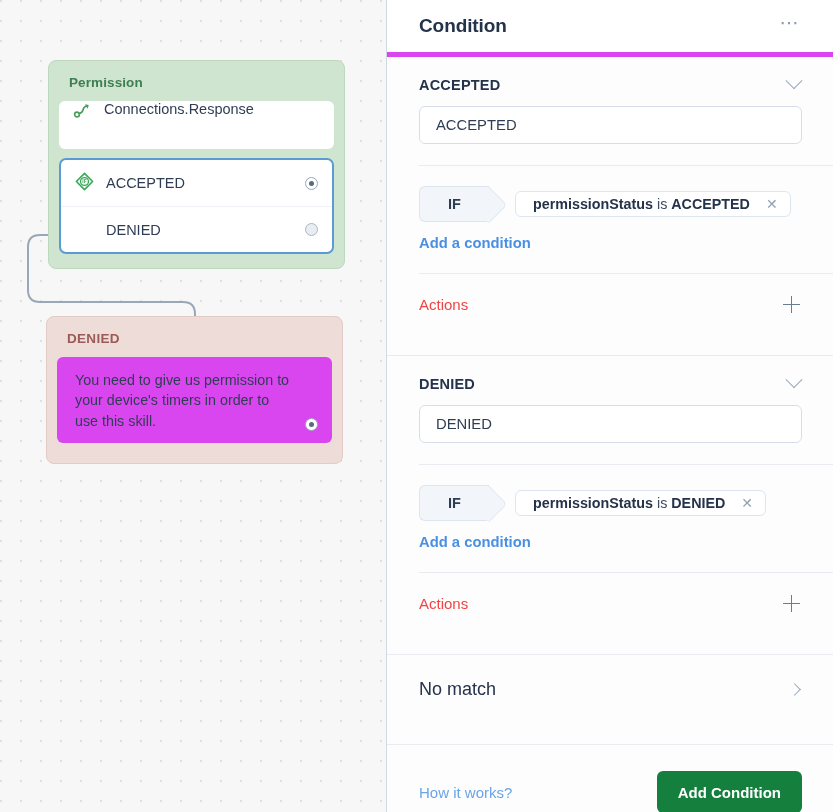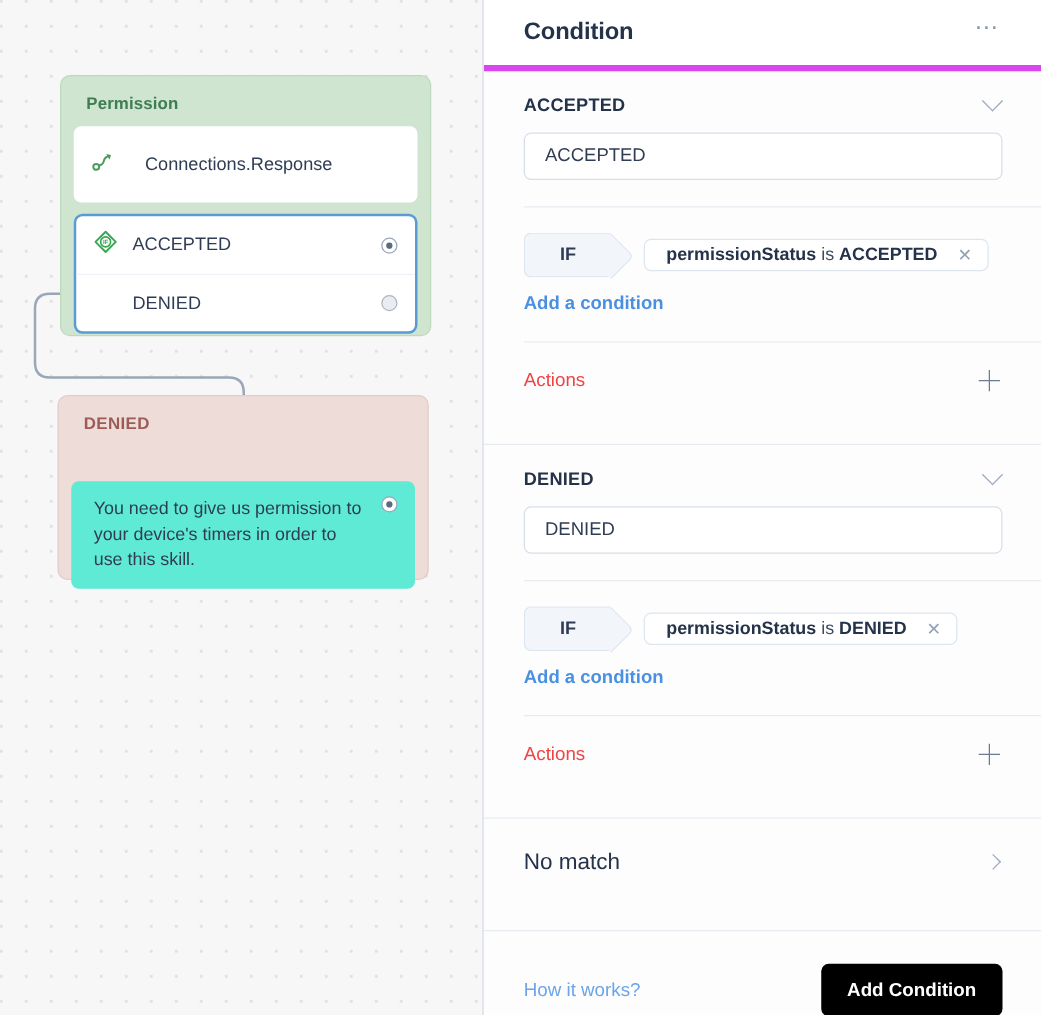--- a/index.html
+++ b/index.html
@@ -69,25 +69,25 @@
     font-size: 13.5px;
     font-weight: 700;
     color: #3f7d52;
     letter-spacing: 0.1px;
     padding: 4px 10px 11px 10px;
   }
 
   .card-connections {
     background: #ffffff;
     border-radius: 6px;
-    height: 61px;
-    display: flex;
-    align-items: center;
+    height: 48px;
+    display: flex;
+    align-items: flex-start;
     padding: 0 14px;
-    gap: 24px;
+    gap: 12px;
   }
 
   .card-connections-label {
     font-size: 14.5px;
     color: #2f3d54;
   }
 
   .card-branches {
     margin-top: 9px;
     background: #ffffff;
@@ -144,28 +144,27 @@
 
   .node-denied-title {
     font-size: 13.5px;
     font-weight: 700;
     color: #9d5b57;
     letter-spacing: 0.3px;
     padding: 4px 10px 11px 10px;
   }
 
   .card-message {
-    background: #5eead4;
+    background: #d946ef;
     border-radius: 6px;
     min-height: 86px;
     display: flex;
-    align-items: flex-start;
+    align-items: flex-end;
     padding: 12px 14px 12px 18px;
     gap: 10px;
-    margin-top: 28px;
   }
 
   .card-message-text {
     font-size: 14.3px;
     line-height: 20.5px;
     color: #2f3d54;
     flex: 1;
   }
 
   
@@ -370,21 +369,21 @@
     padding: 26px 31px 0 32px;
     gap: 48px;
   }
   .link-how {
     flex: 1;
     font-size: 15px;
     color: #6ba4e8;
     cursor: pointer;
   }
   .btn-primary {
-    background: #000000;
+    background: #15803d;
     color: #ffffff;
     font-size: 15px;
     font-weight: 700;
     border: none;
     border-radius: 6px;
     padding: 0 21px;
     height: 42px;
     cursor: pointer;
     font-family: "Liberation Sans", sans-serif;
   }

